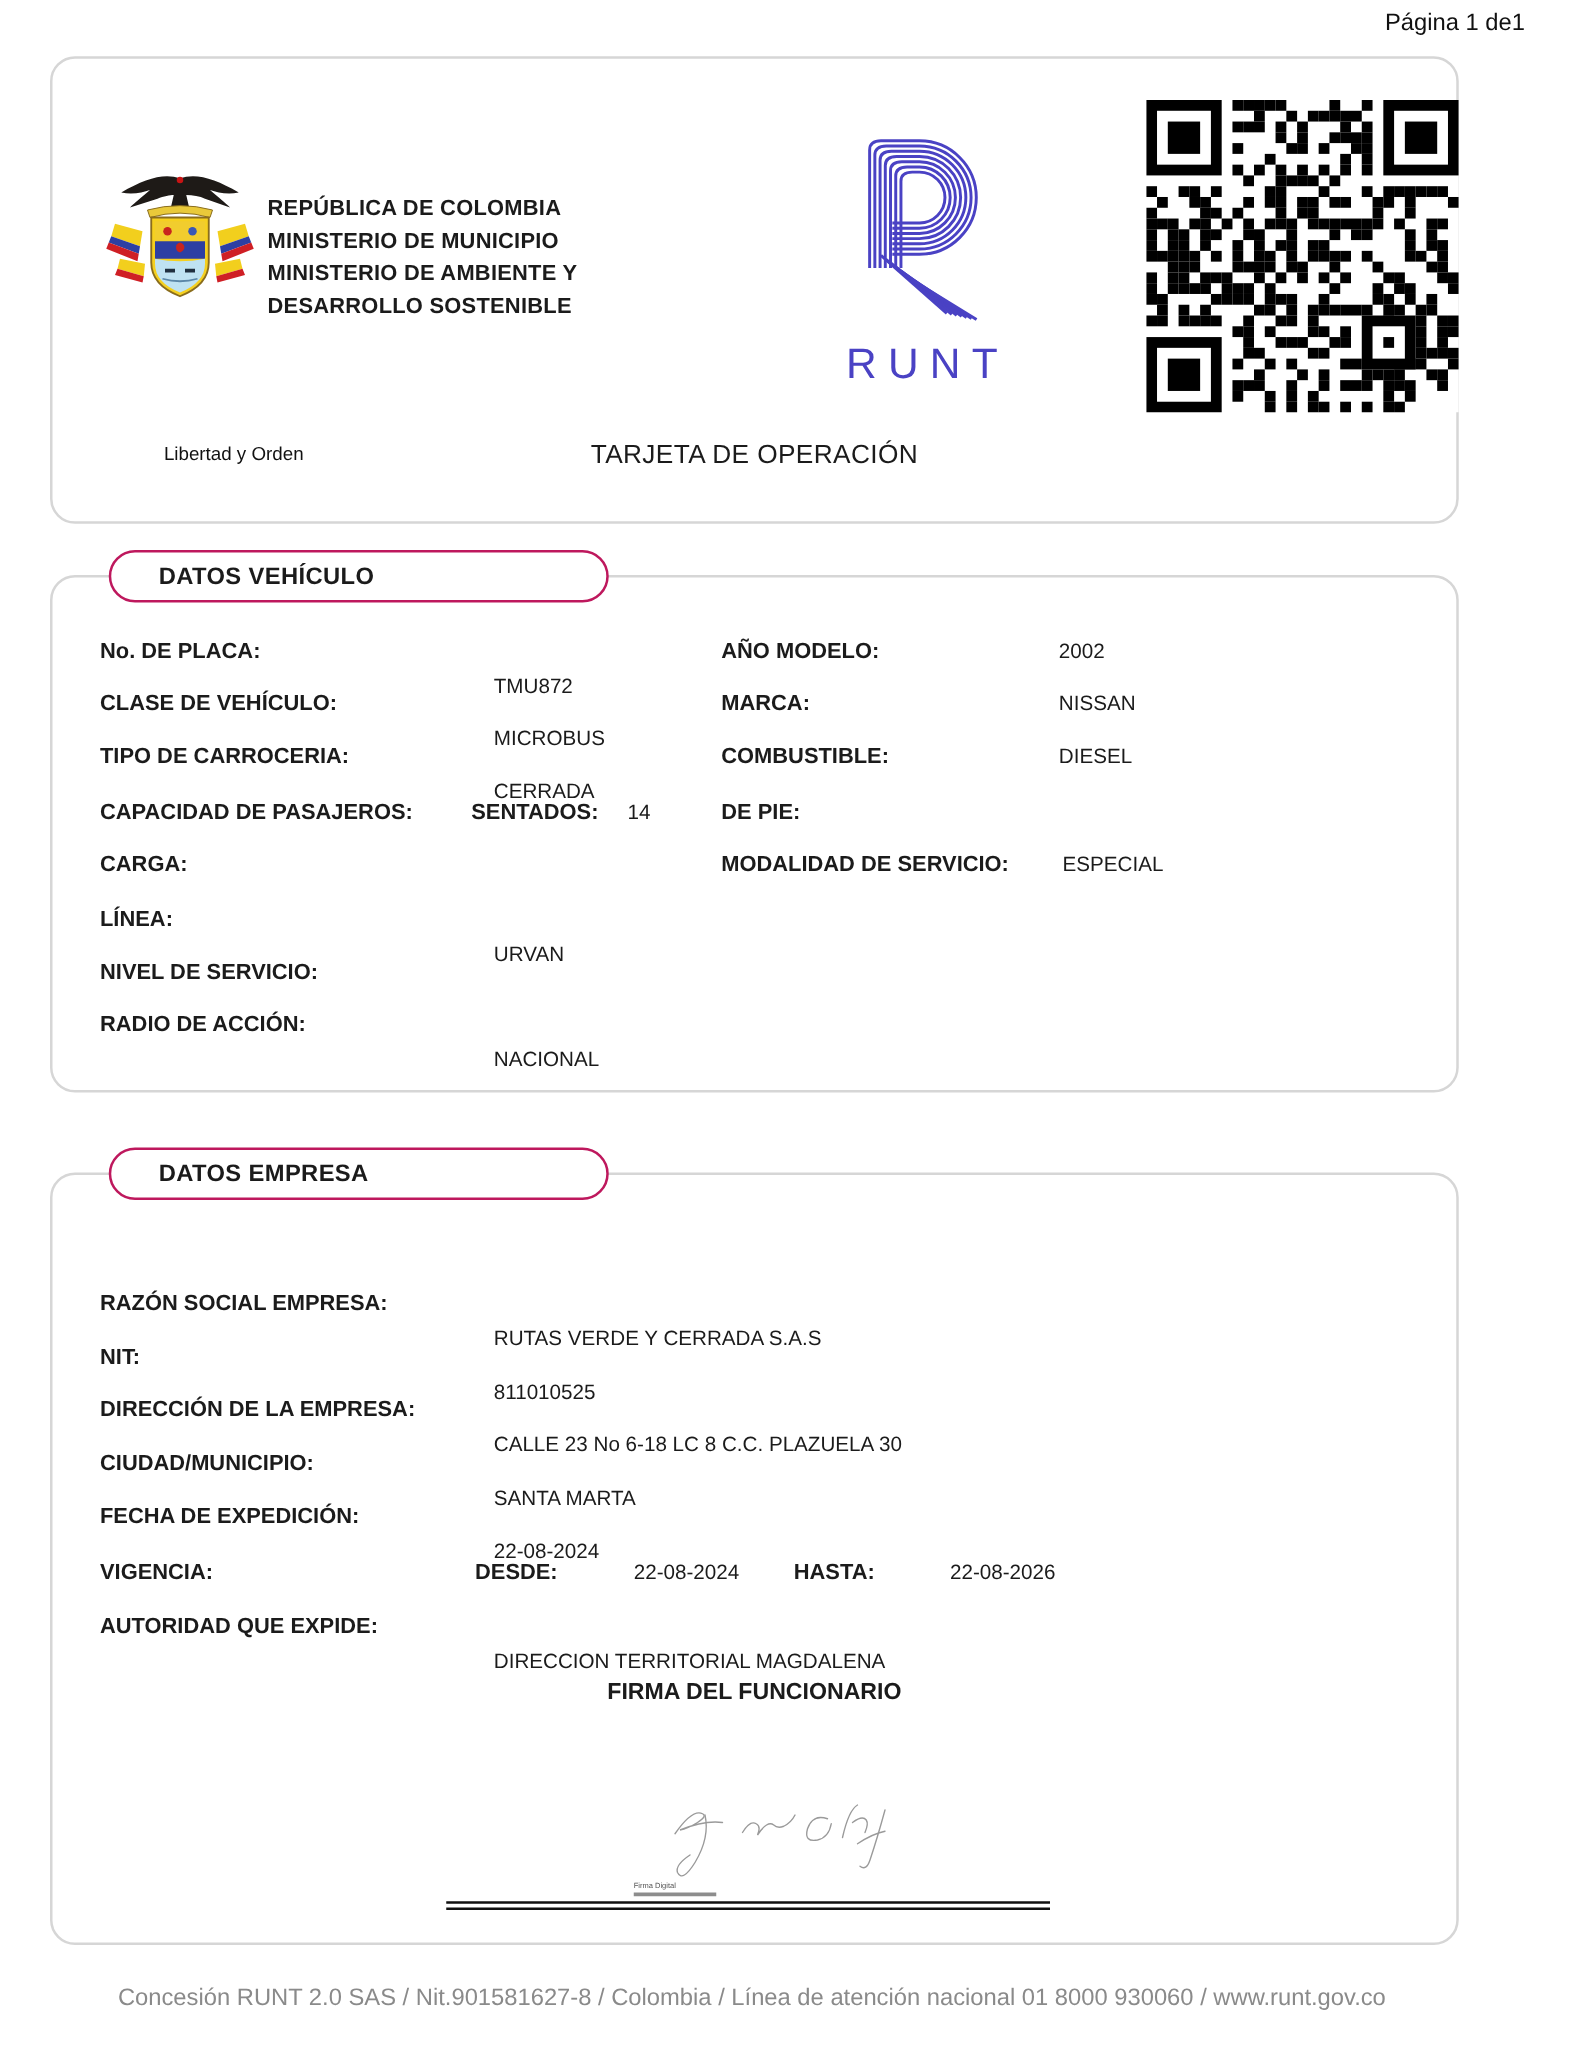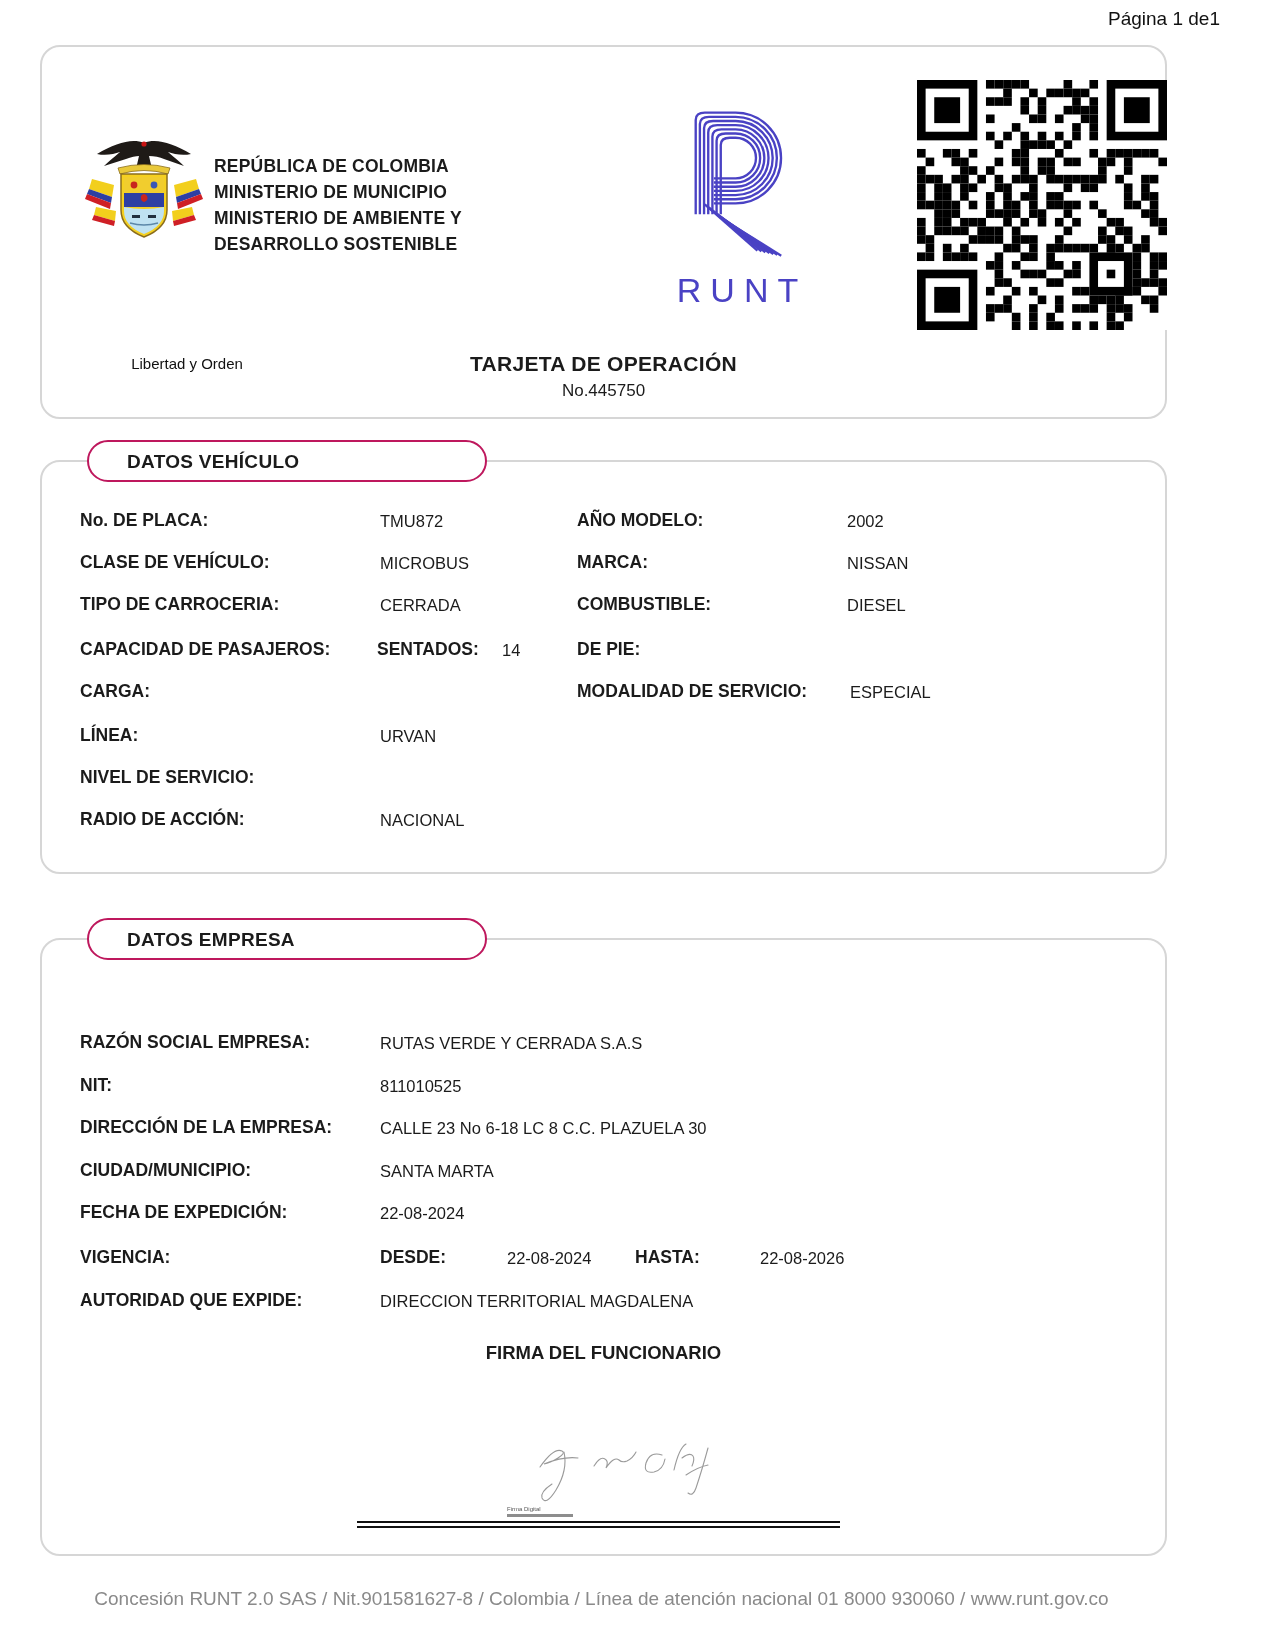--- a/index.html
+++ b/index.html
@@ -15,25 +15,25 @@
   }
   .tab{
     position:absolute;top:-22px;left:45px;width:400px;height:42px;
     background:#fff;border:2px solid #be185d;border-radius:22px;
     font-size:19px;font-weight:bold;line-height:40px;padding-left:38px;
     box-sizing:border-box;letter-spacing:.3px;
   }
   .row{position:absolute;left:0;right:0;height:30px;}
   .lbl{position:absolute;font-weight:bold;font-size:17.5px;white-space:nowrap;}
   .val{position:absolute;font-size:16.5px;top:2px;white-space:nowrap;}
-  .c1{left:38px;} .cv{left:338px;} .c3{left:535px;} .cv2{left:805px;}
+  .c1{left:38px;} .cv{left:353px;margin-top:28px;} .c3{left:535px;} .cv2{left:805px;}
   .ministry{font-size:17.5px;font-weight:bold;line-height:26px;letter-spacing:.2px;}
   .runt-wrap{position:absolute;left:600px;top:56px;width:200px;text-align:center;}
   .runt-text{font-size:34px;letter-spacing:9px;color:#4a42c4;margin-top:4px;font-weight:500;}
-  .doc-title{position:absolute;left:0;width:100%;text-align:center;font-weight:bold;font-size:21px;letter-spacing:.3px;}
+  .doc-title{position:absolute;left:0;width:100%;text-align:center;font-weight:normal;font-size:21px;letter-spacing:.3px;}
   .doc-no{position:absolute;left:0;width:100%;text-align:center;font-size:17px;}
   .arms-caption{position:absolute;left:18px;top:218px;width:170px;text-align:center;font-size:15px;color:#111;}
   .firma-title{position:absolute;left:0;width:100%;text-align:center;font-weight:bold;font-size:18.5px;}
   .sig-note{position:absolute;left:465px;top:566px;font-size:6px;color:#555;line-height:7px;}
   .sig-note-bar{width:66px;height:3px;background:#8d8d8d;margin-top:1px;}
   .sig-rule{position:absolute;left:315px;top:581px;width:483px;height:3px;
     border-top:2px solid #111;border-bottom:2px solid #111;box-sizing:content-box;}
   .footer{position:absolute;left:40px;top:1588px;width:1123px;text-align:center;
     font-size:19px;color:#8a8a8a;}
 </style>
@@ -431,21 +431,20 @@
         <rect x="220" y="0" width="70" height="70" fill="#000"></rect>
         <rect x="230" y="10" width="50" height="50" fill="#fff"></rect>
         <rect x="240" y="20" width="30" height="30" fill="#000"></rect>
         <rect x="0" y="220" width="70" height="70" fill="#000"></rect>
         <rect x="10" y="230" width="50" height="50" fill="#fff"></rect>
         <rect x="20" y="240" width="30" height="30" fill="#000"></rect>
       </g>
   </svg>
 
   <div class="doc-title" style="top:305px;">TARJETA DE OPERACIÓN</div>
-  <div class="doc-no" style="top:334px;">No.445750</div>
 </div>
 
 <div class="box" style="top:460px;height:410px;">
   <div class="tab">DATOS VEHÍCULO</div>
 
   <div class="row" style="top:48px;">
     <span class="lbl c1">No. DE PLACA:</span>
     <span class="val cv">TMU872</span>
     <span class="lbl c3">AÑO MODELO:</span>
     <span class="val cv2">2002</span>

